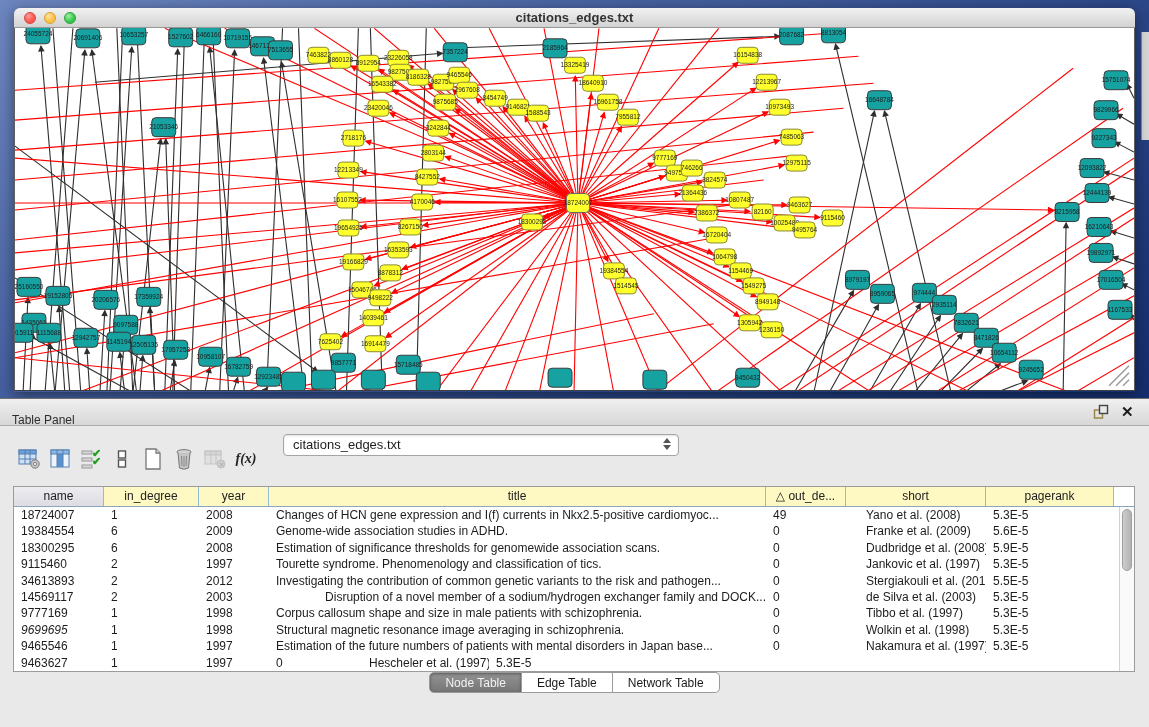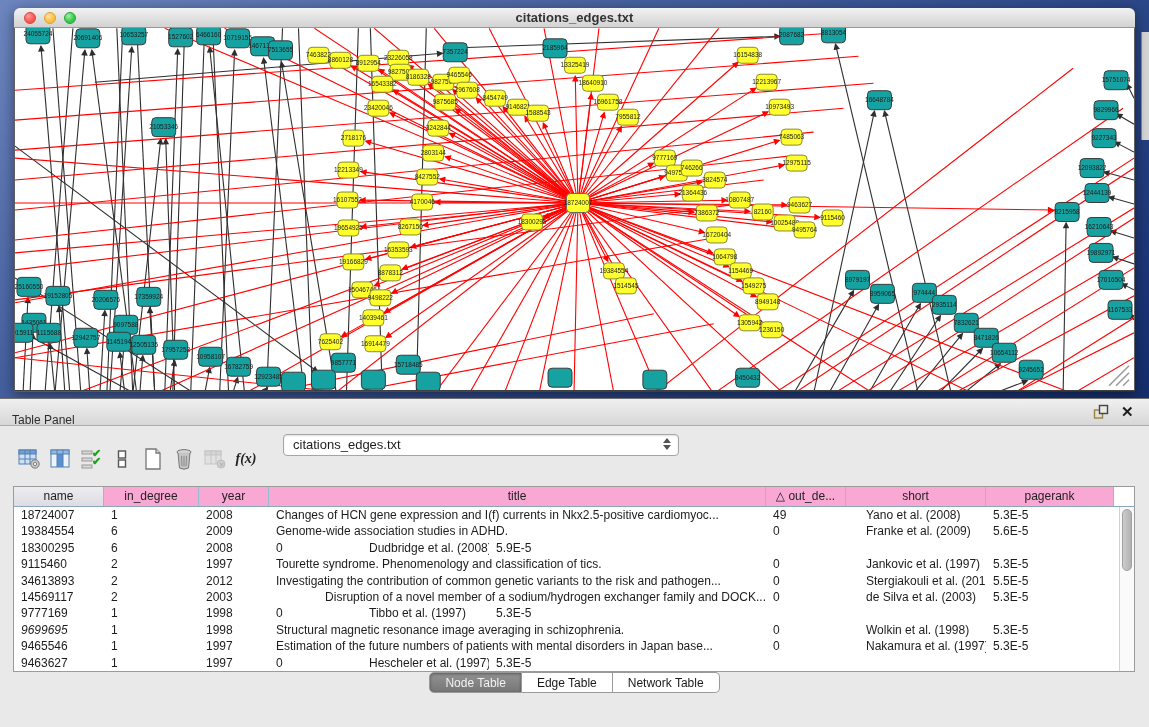--- a/index.html
+++ b/index.html
@@ -51,21 +51,21 @@
   .combo .arrows { position:absolute; right:7px; top:3px; display:flex; flex-direction:column; gap:2px; }
   .combo .arr-up { width:0; height:0; border-left:4px solid transparent;
     border-right:4px solid transparent; border-bottom:5px solid #555; }
   .combo .arr-dn { width:0; height:0; border-left:4px solid transparent;
     border-right:4px solid transparent; border-top:5px solid #555; }
 
   .table-wrap { position:absolute; left:13px; top:60px; width:1122px; height:186px;
     background:#fff; border:1px solid #9b9b9b; }
   .thead { display:flex; height:20px; border-bottom:1px solid #8aa8bc; }
   .th { font-size:12px; color:#222; text-align:center; line-height:19px;
-    background:#f9a8d4; border-right:1px solid #93bcd2; overflow:hidden; white-space:nowrap; }
+    background:#fef9c3; border-right:1px solid #93bcd2; overflow:hidden; white-space:nowrap; }
   .th.name-col { background:linear-gradient(#ececf1,#dcdce2); border-right:1px solid #b2b2b2; }
   .trow { display:flex; height:16.4px; }
   .td { font-size:12px; color:#1c1c1c; line-height:16.4px; white-space:nowrap;
     overflow:hidden; padding-left:7px; }
   .vscroll { position:absolute; right:0; top:20px; width:15px; bottom:0;
     background:#fafafa; border-left:1px solid #d2d2d2; }
   .vthumb { position:absolute; left:2px; top:2px; width:10px; height:62px; border-radius:5px;
     background:linear-gradient(90deg,#cdcdcd,#b2b2b2); border:1px solid #a0a0a0; }
 
   .tabs { position:absolute; left:0; top:246px; width:100%; display:flex; justify-content:center; }
@@ -891,20 +891,21 @@
             <div class="td" style="width: 70px;">2009</div>
             <div class="td" style="width: 497px;">Genome-wide association studies in ADHD.</div>
             <div class="td" style="width: 80px;">0</div>
             <div class="td" style="width: 140px; padding-left: 20px;">Franke et al. (2009)</div>
             <div class="td" style="width: 128px;">5.6E-5</div>
           </div>
           <div class="trow">
             <div class="td" style="width: 90px;">18300295</div>
             <div class="td" style="width: 95px;">6</div>
             <div class="td" style="width: 70px;">2008</div>
+            <div class="td" style="width: 497px;">Estimation of significance thresholds for genomewide association scans.</div>
             <div class="td" style="width: 80px;">0</div>
             <div class="td" style="width: 140px; padding-left: 20px;">Dudbridge et al. (2008)</div>
             <div class="td" style="width: 128px;">5.9E-5</div>
           </div>
           <div class="trow">
             <div class="td" style="width: 90px;">9115460</div>
             <div class="td" style="width: 95px;">2</div>
             <div class="td" style="width: 70px;">1997</div>
             <div class="td" style="width: 497px;">Tourette syndrome. Phenomenology and classification of tics.</div>
             <div class="td" style="width: 80px;">0</div>
@@ -926,20 +927,21 @@
             <div class="td" style="width: 70px;">2003</div>
             <div class="td" style="width: 497px; text-align: right;">Disruption of a novel member of a sodium/hydrogen exchanger family and DOCK...</div>
             <div class="td" style="width: 80px;">0</div>
             <div class="td" style="width: 140px; padding-left: 20px;">de Silva et al. (2003)</div>
             <div class="td" style="width: 128px;">5.3E-5</div>
           </div>
           <div class="trow">
             <div class="td" style="width: 90px;">9777169</div>
             <div class="td" style="width: 95px;">1</div>
             <div class="td" style="width: 70px;">1998</div>
+            <div class="td" style="width: 497px;">Corpus callosum shape and size in male patients with schizophrenia.</div>
             <div class="td" style="width: 80px;">0</div>
             <div class="td" style="width: 140px; padding-left: 20px;">Tibbo et al. (1997)</div>
             <div class="td" style="width: 128px;">5.3E-5</div>
           </div>
           <div class="trow">
             <div class="td" style="width: 90px; font-style: italic;">9699695</div>
             <div class="td" style="width: 95px;">1</div>
             <div class="td" style="width: 70px;">1998</div>
             <div class="td" style="width: 497px;">Structural magnetic resonance image averaging in schizophrenia.</div>
             <div class="td" style="width: 80px;">0</div>

